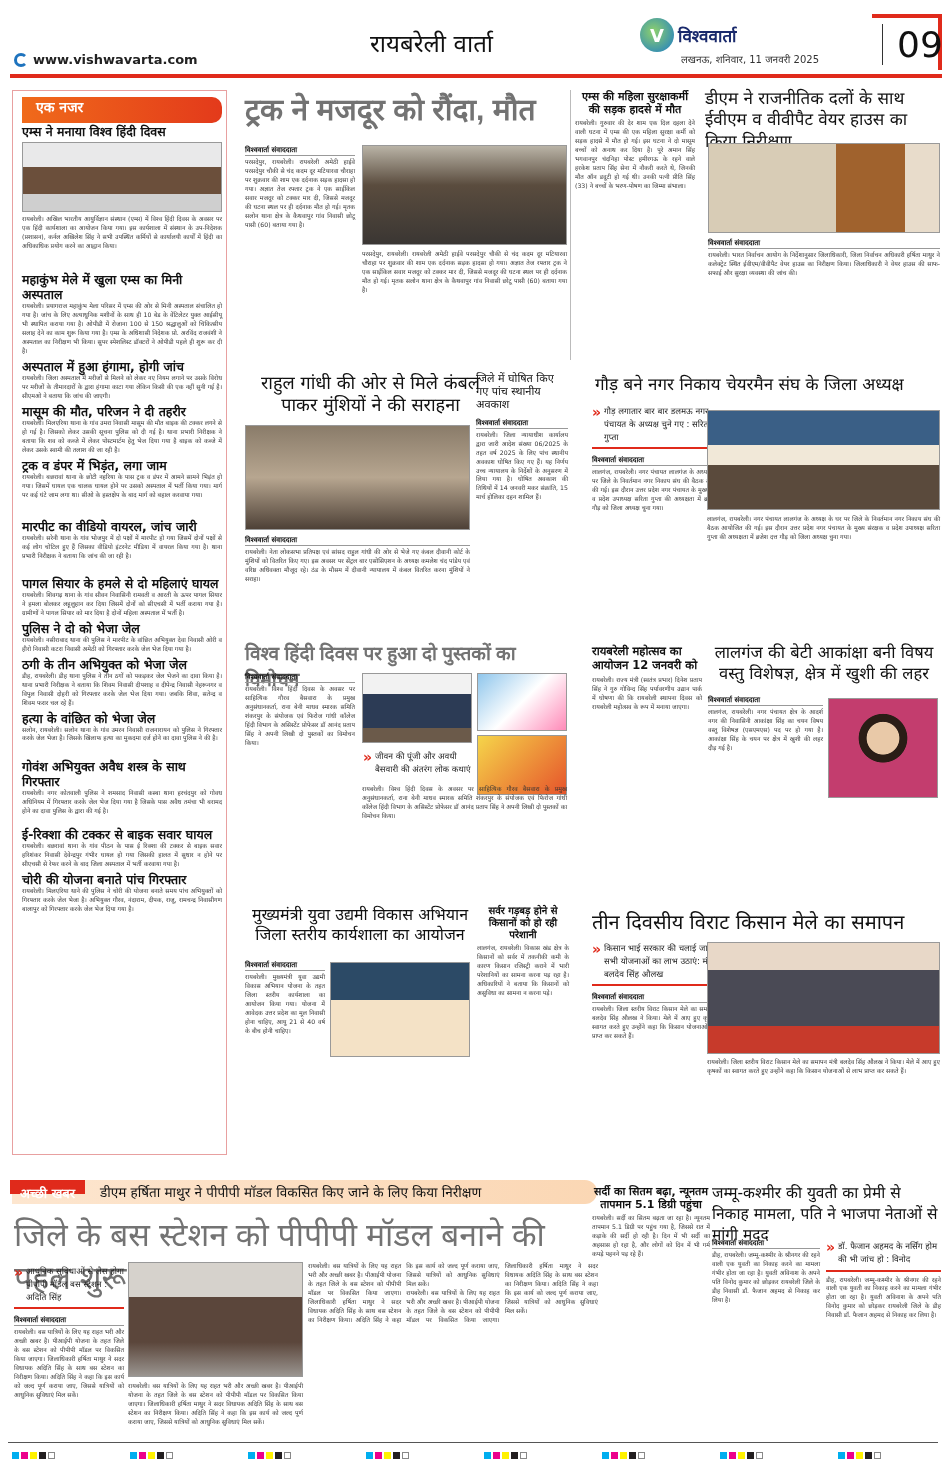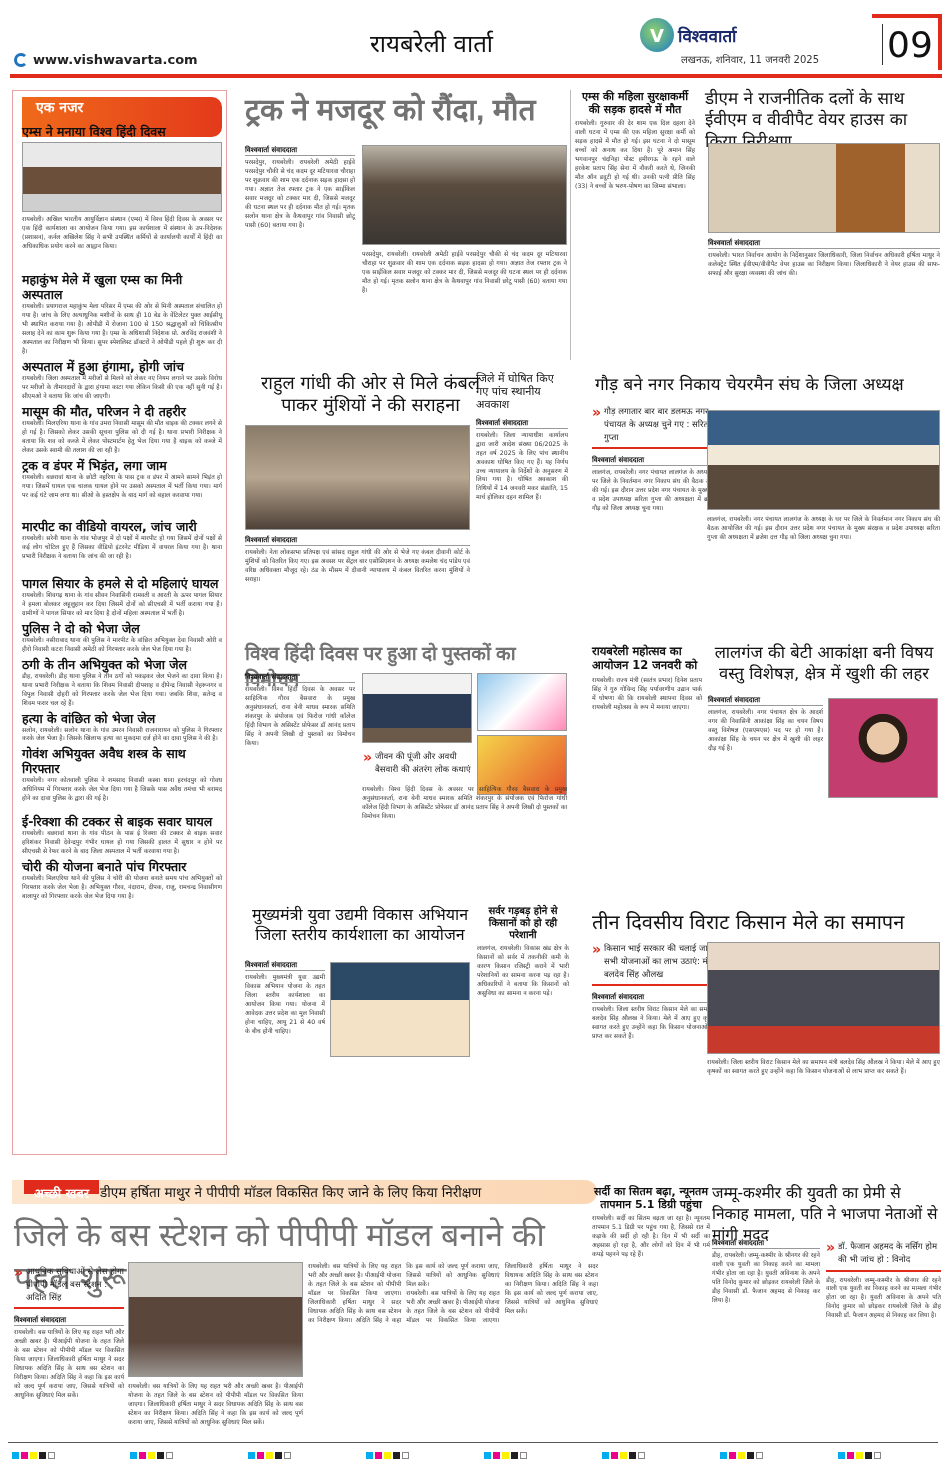--- a/index.html
+++ b/index.html
@@ -6,35 +6,35 @@
 body{width:945px;height:1473px;background:#fff;font-family:"DejaVu Sans",sans-serif;color:#111;position:relative;overflow:hidden}
 .abs{position:absolute}
 .hdr-url{left:14px;top:52px;font-size:13px;font-weight:bold;color:#222;display:flex;align-items:center;gap:5px}
 .ie{width:14px;height:14px;border-radius:50%;border:3px solid #1e73be;border-right-color:transparent;display:inline-block}
 .hdr-sec{left:370px;top:26px;font-size:24px;font-family:"DejaVu Serif",serif}
 .logo{left:640px;top:18px;display:flex;align-items:center;gap:4px}
 .logo-circle{width:34px;height:34px;border-radius:50%;background:radial-gradient(circle at 40% 40%,#8fd16c,#1a7ac8);color:#fff;font-weight:bold;display:flex;align-items:center;justify-content:center;font-size:18px}
 .logo-name{font-size:17px;font-weight:bold;color:#1a2a6c}
 .logo-date{left:681px;top:52px;font-size:10px;color:#333}
 .pgbox{left:872px;top:14px;width:70px;height:56px;border-top:4px solid #e02a1b;border-right:4px solid #e02a1b;display:flex;align-items:center;padding-left:10px}
-.pgbox span{font-size:36px;border-left:1px solid #333;padding-left:4px}
+.pgbox span{font-size:36px;border-left:1px solid #333;padding-left:14px}
 .redline{left:10px;top:74px;width:932px;height:4px;background:#e02a1b}
 .col{position:absolute}
 .box-left{left:12px;top:90px;width:215px;height:1065px;border:1px solid #e8a0a0}
-.eknazar{left:22px;top:97px;width:200px;height:40px;background:linear-gradient(90deg,#f06a1a,#e33a1b);color:#fff;font-weight:bold;font-size:14px;padding-left:14px;border-radius:0 10px 10px 0}
+.eknazar{left:22px;top:97px;width:200px;height:26px;background:linear-gradient(90deg,#f06a1a,#e33a1b);color:#fff;font-weight:bold;font-size:14px;padding-left:14px;border-radius:0 10px 10px 0}
 h3.sm{font-size:12.5px;font-weight:bold;font-family:"DejaVu Sans",sans-serif;line-height:1.2}
 p.body{font-size:6.2px;line-height:1.45;color:#333;text-align:justify}
 .photo{background:linear-gradient(135deg,#7d7a72,#a8a39a 40%,#5d5a55);border:1px solid #999}
 .big{font-family:Liberation Sans, sans-serif;font-weight:bold;color:#737373}
 .byline{font-size:7px;font-weight:bold;border-bottom:1px solid #999;padding-bottom:1px;margin-bottom:2px}
 .quote{font-size:8.5px;color:#222;line-height:1.5;padding-left:12px;position:relative}
 .quote:before{content:"»";position:absolute;left:0;top:-3px;color:#e02a1b;font-size:14px;font-weight:bold}
 .qline{height:2px;background:#e02a1b;margin-top:4px}
 .good-bar{left:12px;top:1180px;width:585px;height:24px;background:linear-gradient(90deg,#fde6cf,#fbd7b4);border-radius:0 12px 12px 0}
-.good-tag{left:24px;top:1180px;height:14px;background:#e02a1b;color:#fff;font-size:13px;font-weight:bold;padding:4px 10px}
+.good-tag{left:10px;top:1180px;height:14px;background:#e02a1b;color:#fff;font-size:13px;font-weight:bold;padding:4px 10px}
 .good-title{left:100px;top:1183px;font-size:13.5px;color:#111}
 .footline{left:8px;top:1442px;width:930px;height:1px;background:#555}
 .cmyk{display:flex;gap:2px;position:absolute;top:1452px}
 .cmyk i{width:7px;height:7px;display:inline-block}
 .vrule{position:absolute;width:1px;background:#bbb}
 </style>
 </head>
 <body>
 
 <div class="abs hdr-url">
@@ -69,21 +69,21 @@
   <h3 class="sm" style="margin-top:19px">मारपीट का वीडियो वायरल, जांच जारी</h3>
   <p class="body">रायबरेली। सरेनी थाना के गांव भोजपुर में दो पक्षों में मारपीट हो गया जिसमें दोनों पक्षों से कई लोग चोटिल हुए हैं जिसका वीडियो इंटरनेट मीडिया में वायरल किया गया है। थाना प्रभारी निरीक्षक ने बताया कि जांच की जा रही है।</p>
   <h3 class="sm" style="margin-top:15px">पागल सियार के हमले से दो महिलाएं घायल</h3>
   <p class="body">रायबरेली। शिवगढ़ थाना के गांव सीवन निवासिनी रामवती व आरती के ऊपर पागल सियार ने हमला बोलकर लहूलुहान कर दिया जिसमें दोनों को सीएचसी में भर्ती कराया गया है। ग्रामीणों ने पागल सियार को मार दिया है दोनों महिला अस्पताल में भर्ती है।</p>
   <h3 class="sm" style="margin-top:3px">पुलिस ने दो को भेजा जेल</h3>
   <p class="body">रायबरेली। नसीराबाद थाना की पुलिस ने मारपीट के वांछित अभियुक्त देवा निवासी ओरी व हीरो निवासी कटरा निवासी अमेठी को गिरफ्तार करके जेल भेज दिया गया है।</p>
   <h3 class="sm" style="margin-top:3px">ठगी के तीन अभियुक्त को भेजा जेल</h3>
   <p class="body">डीह, रायबरेली। डीह थाना पुलिस ने तीन ठगों को पकड़कर जेल भेजने का दावा किया है। थाना प्रभारी निरीक्षक ने बताया कि शिवम निवासी दीपशाह व दीपेन्द्र निवासी नेहरूनगर व विपुल निवासी दोहरी को गिरफ्तार करके जेल भेज दिया गया। जबकि शिवा, सतेन्द्र व शिवम फरार चल रहे हैं।</p>
   <h3 class="sm" style="margin-top:3px">हत्या के वांछित को भेजा जेल</h3>
   <p class="body">सलोन, रायबरेली। सलोन थाना के गांव उमरन निवासी राजनारायन को पुलिस ने गिरफ्तार करके जेल भेजा है। जिसके खिलाफ हत्या का मुकदमा दर्ज होने का दावा पुलिस ने की है।</p>
-  <h3 class="sm" style="margin-top:3px">गोवंश अभियुक्त अवैध शस्त्र के साथ गिरफ्तार</h3>
+  <h3 class="sm" style="margin-top:16px">गोवंश अभियुक्त अवैध शस्त्र के साथ गिरफ्तार</h3>
   <p class="body">रायबरेली। नगर कोतवाली पुलिस ने शमसाद निवासी कस्बा थाना हरचंदपुर को गोवध अधिनियम में गिरफ्तार करके जेल भेज दिया गया है जिसके पास अवैध तमंचा भी बरामद होने का दावा पुलिस के द्वारा की गई है।</p>
   <h3 class="sm" style="margin-top:11px">ई-रिक्शा की टक्कर से बाइक सवार घायल</h3>
   <p class="body">रायबरेली। बछरावां थाना के गांव पीठन के पास ई रिक्शा की टक्कर से बाइक सवार हरिशंकर निवासी देवेन्द्रपुर गंभीर घायल हो गया जिसकी हालत में सुधार न होने पर सीएचसी से रेफर करने के बाद जिला अस्पताल में भर्ती करवाया गया है।</p>
   <h3 class="sm" style="margin-top:3px">चोरी की योजना बनाते पांच गिरफ्तार</h3>
   <p class="body">रायबरेली। मिलएरिया थाने की पुलिस ने चोरी की योजना बनाते समय पांच अभियुक्तों को गिरफ्तार करके जेल भेजा है। अभियुक्त गौरव, नंदाराम, दीपक, राजू, रामचन्द्र निवासीगण बालापुर को गिरफ्तार करके जेल भेज दिया गया है।</p>
 </div>
 
 <div class="abs big" style="left:245px;top:88px;width:330px;font-size:30px">ट्रक ने मजदूर को रौंदा, मौत</div>
 <div class="col" style="left:245px;top:145px;width:110px">
   <div class="byline">विश्ववार्ता संवाददाता</div>

